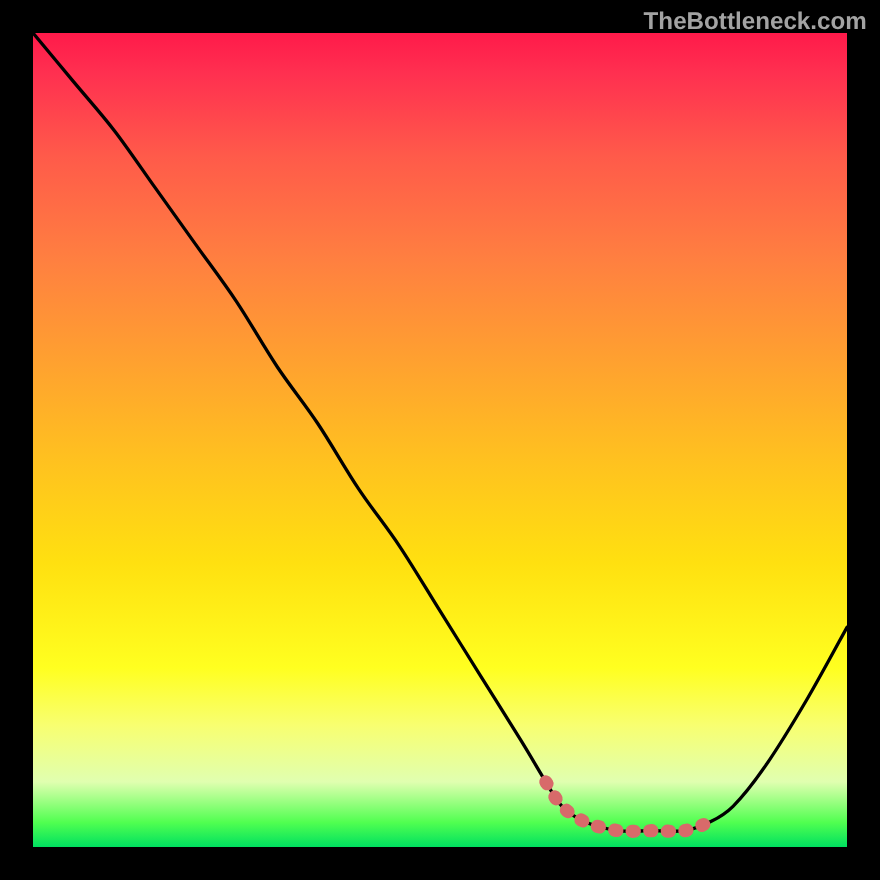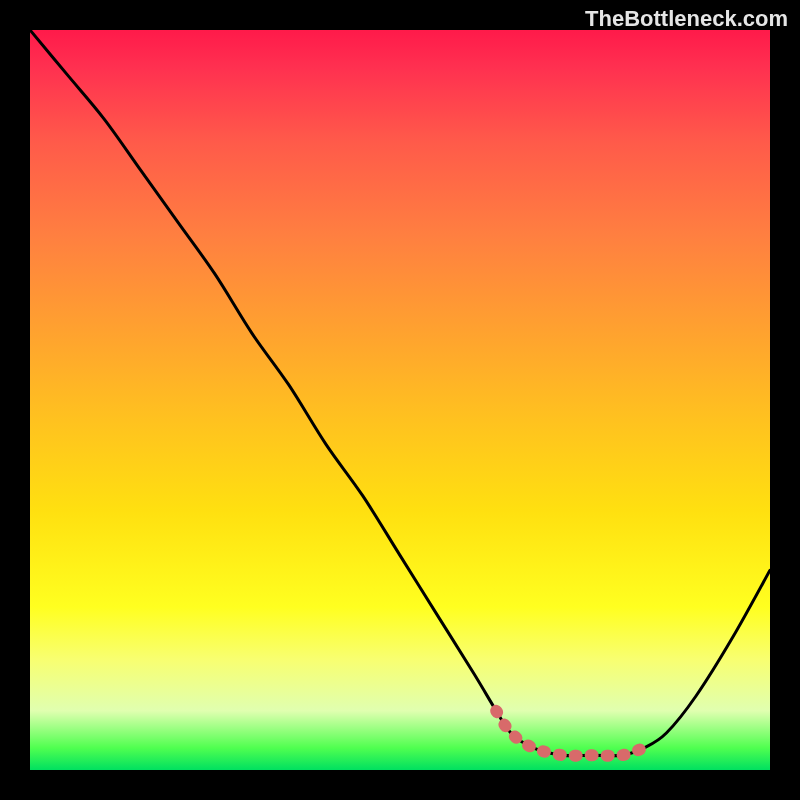--- a/index.html
+++ b/index.html
@@ -8,21 +8,21 @@
     height: 800px;
     background: #000;
     position: relative;
     font-family: Arial, sans-serif;
     overflow: hidden;
   }
   .watermark {
     position: absolute;
     top: 6px;
     right: 12px;
-    color: #e5e5e5;
+    color: #a3a3a3;
     font-size: 22px;
     font-weight: bold;
     z-index: 10;
   }
   .plot-area {
     position: absolute;
     left: 30px;
     top: 30px;
     width: 740px;
     height: 740px;

